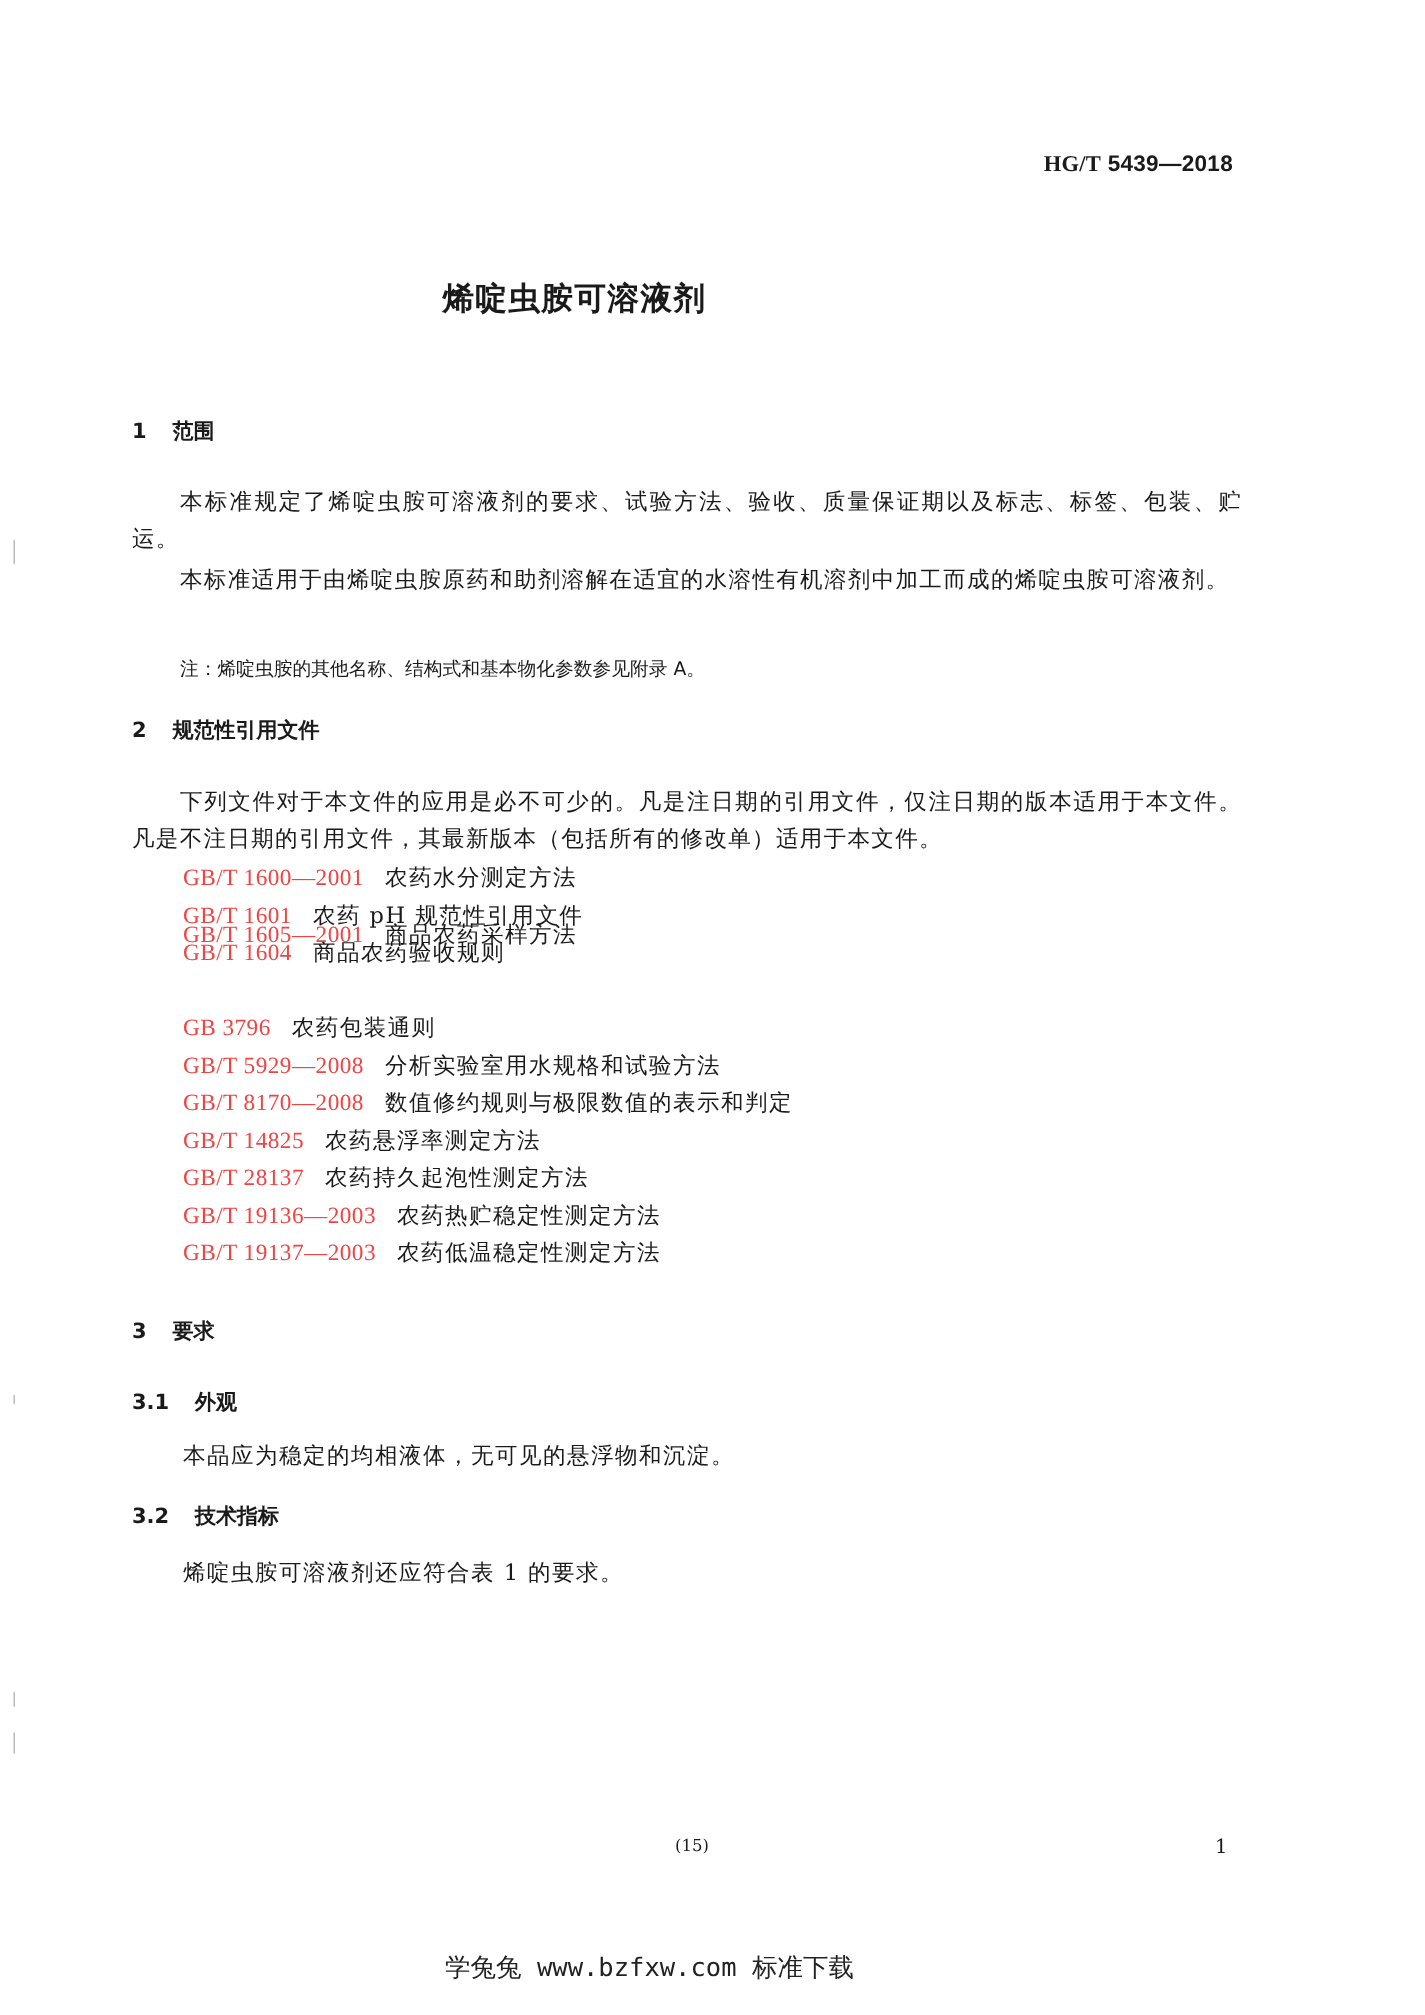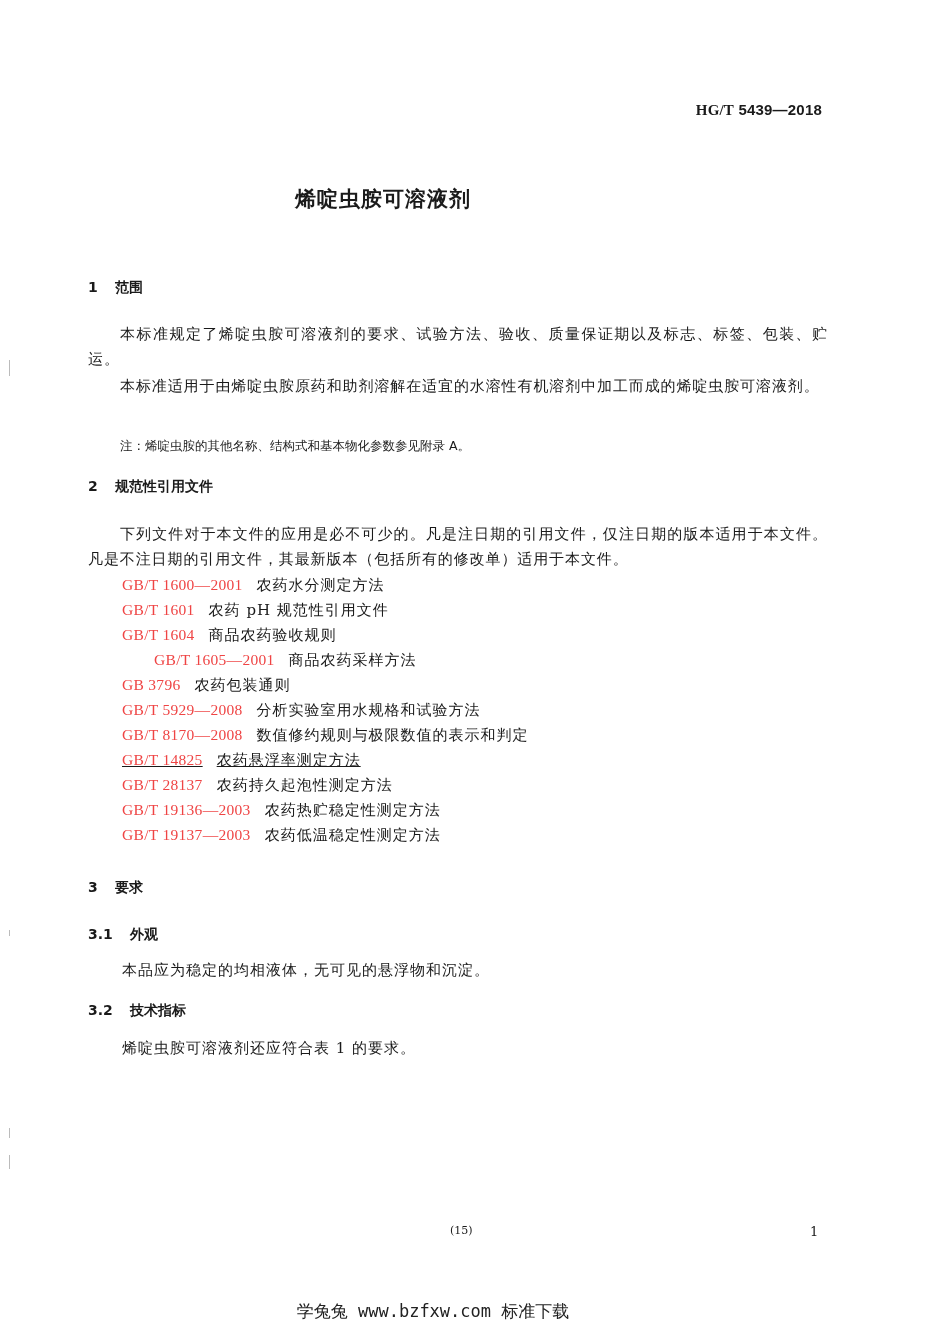--- a/index.html
+++ b/index.html
@@ -60,25 +60,25 @@
 
   <div class="abs h1" style="top:478px;">
     <span class="num">2</span><span>规范性引用文件</span>
   </div>
   <div class="abs para" style="top:522px;">下列文件对于本文件的应用是必不可少的。凡是注日期的引用文件，仅注日期的版本适用于本文件。凡是不注日期的引用文件，其最新版本（包括所有的修改单）适用于本文件。</div>
 
   <div>
     <div class="abs ref" style="top:576px;"><span class="code">GB/T 1600—2001</span><span class="ttl">农药水分测定方法</span></div>
     <div class="abs ref" style="top:601px;"><span class="code">GB/T 1601</span><span class="ttl">农药 pH 规范性引用文件</span></div>
     <div class="abs ref" style="top:626px;"><span class="code">GB/T 1604</span><span class="ttl">商品农药验收规则</span></div>
-    <div class="abs ref" style="top:651px;margin-left:32px;"><span class="code">GB/T 1605—2001</span><span class="ttl">商品农药采样方法</span></div>
+    <div class="abs ref" style="top:614px;"><span class="code">GB/T 1605—2001</span><span class="ttl">商品农药采样方法</span></div>
     <div class="abs ref" style="top:676px;"><span class="code">GB 3796</span><span class="ttl">农药包装通则</span></div>
     <div class="abs ref" style="top:701px;"><span class="code">GB/T 5929—2008</span><span class="ttl">分析实验室用水规格和试验方法</span></div>
     <div class="abs ref" style="top:726px;"><span class="code">GB/T 8170—2008</span><span class="ttl">数值修约规则与极限数值的表示和判定</span></div>
-    <div class="abs ref" style="top:751px;text-decoration:underline;"><span class="code">GB/T 14825</span><span class="ttl">农药悬浮率测定方法</span></div>
+    <div class="abs ref" style="top:751px;"><span class="code">GB/T 14825</span><span class="ttl">农药悬浮率测定方法</span></div>
     <div class="abs ref" style="top:776px;"><span class="code">GB/T 28137</span><span class="ttl">农药持久起泡性测定方法</span></div>
     <div class="abs ref" style="top:801px;"><span class="code">GB/T 19136—2003</span><span class="ttl">农药热贮稳定性测定方法</span></div>
     <div class="abs ref" style="top:826px;"><span class="code">GB/T 19137—2003</span><span class="ttl">农药低温稳定性测定方法</span></div>
   </div>
 
   <div class="abs h1" style="top:879px;">
     <span class="num">3</span><span>要求</span>
   </div>
 
   <div class="abs h1 h2" style="top:926px;">

